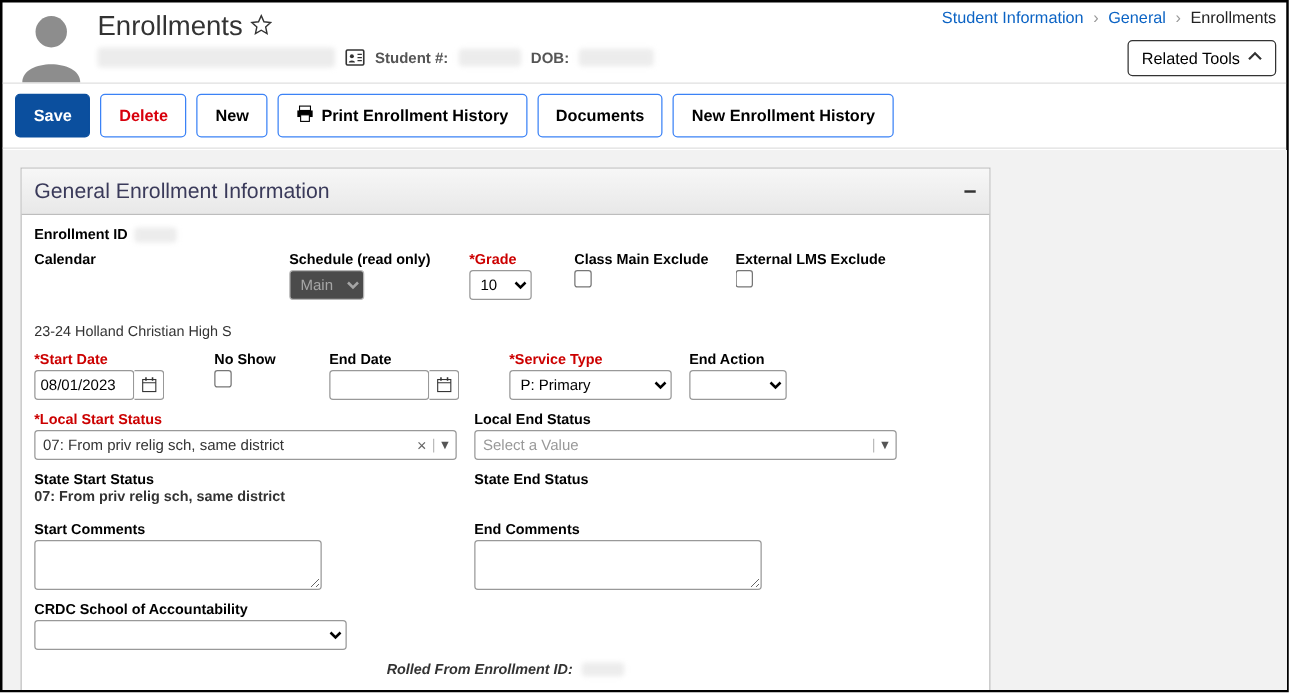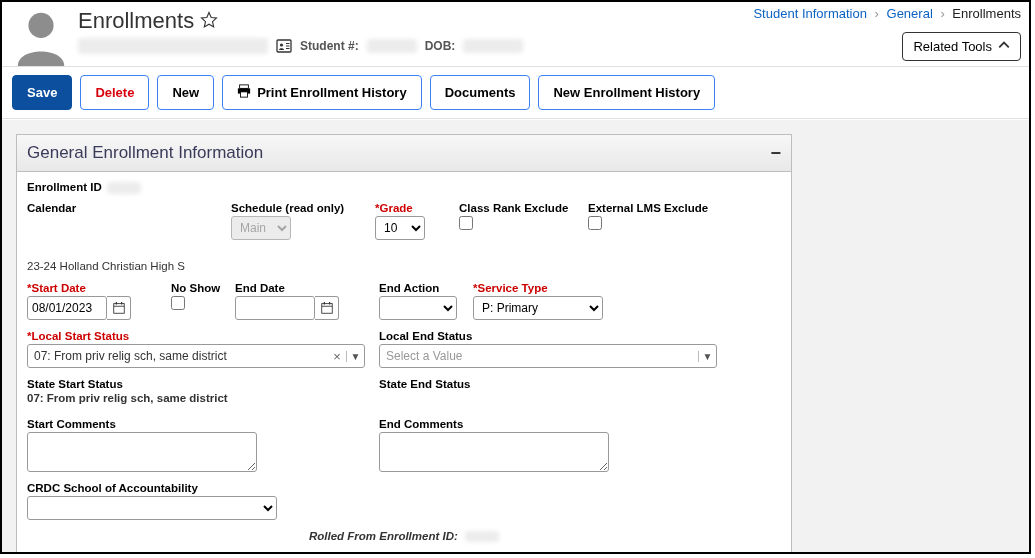--- a/index.html
+++ b/index.html
@@ -138,32 +138,32 @@
           <span class="redact" style="width:34px;height:12px;vertical-align:middle;margin-left:2px;"></span>
         </div>
 
         <div class="row">
           <div class="col" style="width:190px;gap:44px;">
             <span class="lbl">Calendar</span>
             <span class="val">23-24 Holland Christian High S</span>
           </div>
           <div class="col" style="width:130px;">
             <span class="lbl">Schedule (read only)</span>
-            <select disabled="" style="width:60px;background:#e5e5e5;">
+            <select disabled="" style="width:60px;background:#000000;">
               <option>Main</option>
             </select>
           </div>
           <div class="col" style="width:70px;">
             <span class="lbl req">*<span>Grade</span></span>
             <select style="width:50px;">
               <option>10</option>
             </select>
           </div>
           <div class="col" style="width:115px;">
-            <span class="lbl">Class Rank Exclude</span>
+            <span class="lbl">Class Main Exclude</span>
             <input type="checkbox" class="chk" style="">
           </div>
           <div class="col">
             <span class="lbl">External LMS Exclude</span>
             <input type="checkbox" class="chk" style="">
           </div>
         </div>
 
         <div class="row">
           <div class="col" style="width:130px;">
@@ -177,44 +177,44 @@
                     <line x1="5" y1="1" x2="5" y2="4" stroke="#333" stroke-width="1.4"></line>
                     <line x1="11" y1="1" x2="11" y2="4" stroke="#333" stroke-width="1.4"></line>
                   </svg>
                 </span>
             </div>
           </div>
           <div class="col" style="width:50px;">
             <span class="lbl">No Show</span>
             <input type="checkbox" class="chk" style="">
           </div>
-          <div class="col" style="width:130px;">
+          <div class="col" style="width:130px;margin-left:28px;">
             <span class="lbl">End Date</span>
             <div class="dateinp-wrap">
               <input type="text" class="dateinp" style="">
               <span class="cal-btn">
                   <svg viewBox="0 0 16 16">
                     <rect x="2" y="3" width="12" height="11" fill="none" stroke="#333"></rect>
                     <line x1="2" y1="6" x2="14" y2="6" stroke="#333"></line>
                     <line x1="5" y1="1" x2="5" y2="4" stroke="#333" stroke-width="1.4"></line>
                     <line x1="11" y1="1" x2="11" y2="4" stroke="#333" stroke-width="1.4"></line>
                   </svg>
                 </span>
             </div>
           </div>
-          <div class="col" style="width:80px;">
-            <span class="lbl">End Action</span>
-            <select style="width:78px;"><option></option></select>
-          </div>
           <div class="col">
             <span class="lbl req">*<span>Service Type</span></span>
             <select style="width:130px;">
               <option>P: Primary</option>
             </select>
           </div>
+          <div class="col" style="width:80px;">
+            <span class="lbl">End Action</span>
+            <select style="width:78px;"><option></option></select>
+          </div>
         </div>
 
         <div class="row">
           <div class="col" style="width:338px;">
             <span class="lbl req">*<span>Local Start Status</span></span>
             <div class="combo">
               <span class="cbtext">07: From priv relig sch, same district</span>
               <span class="clear">×</span>
               <span class="drop">▼</span>
             </div>

